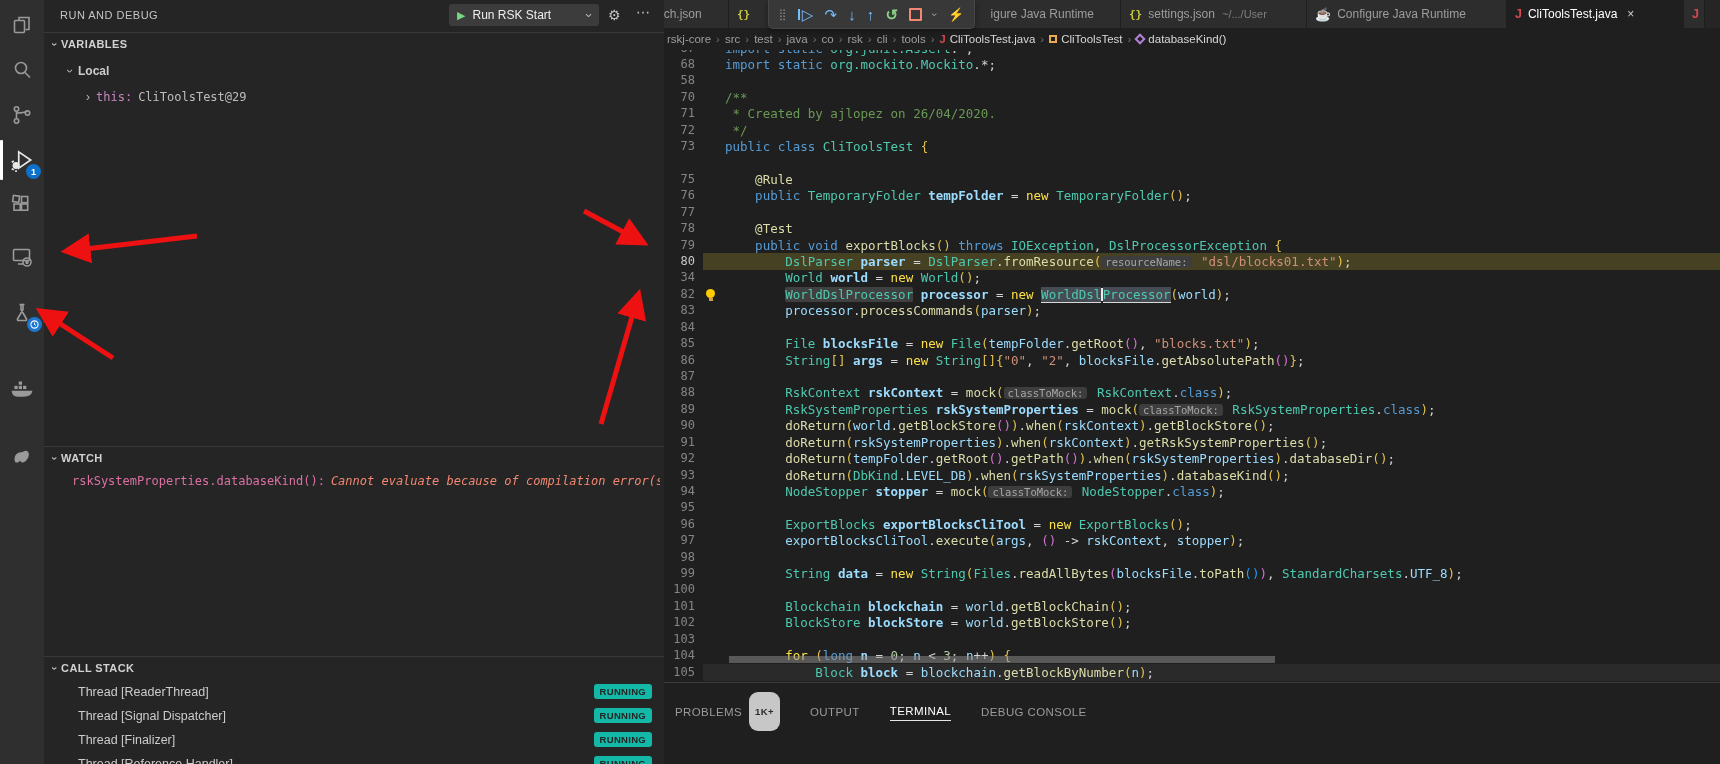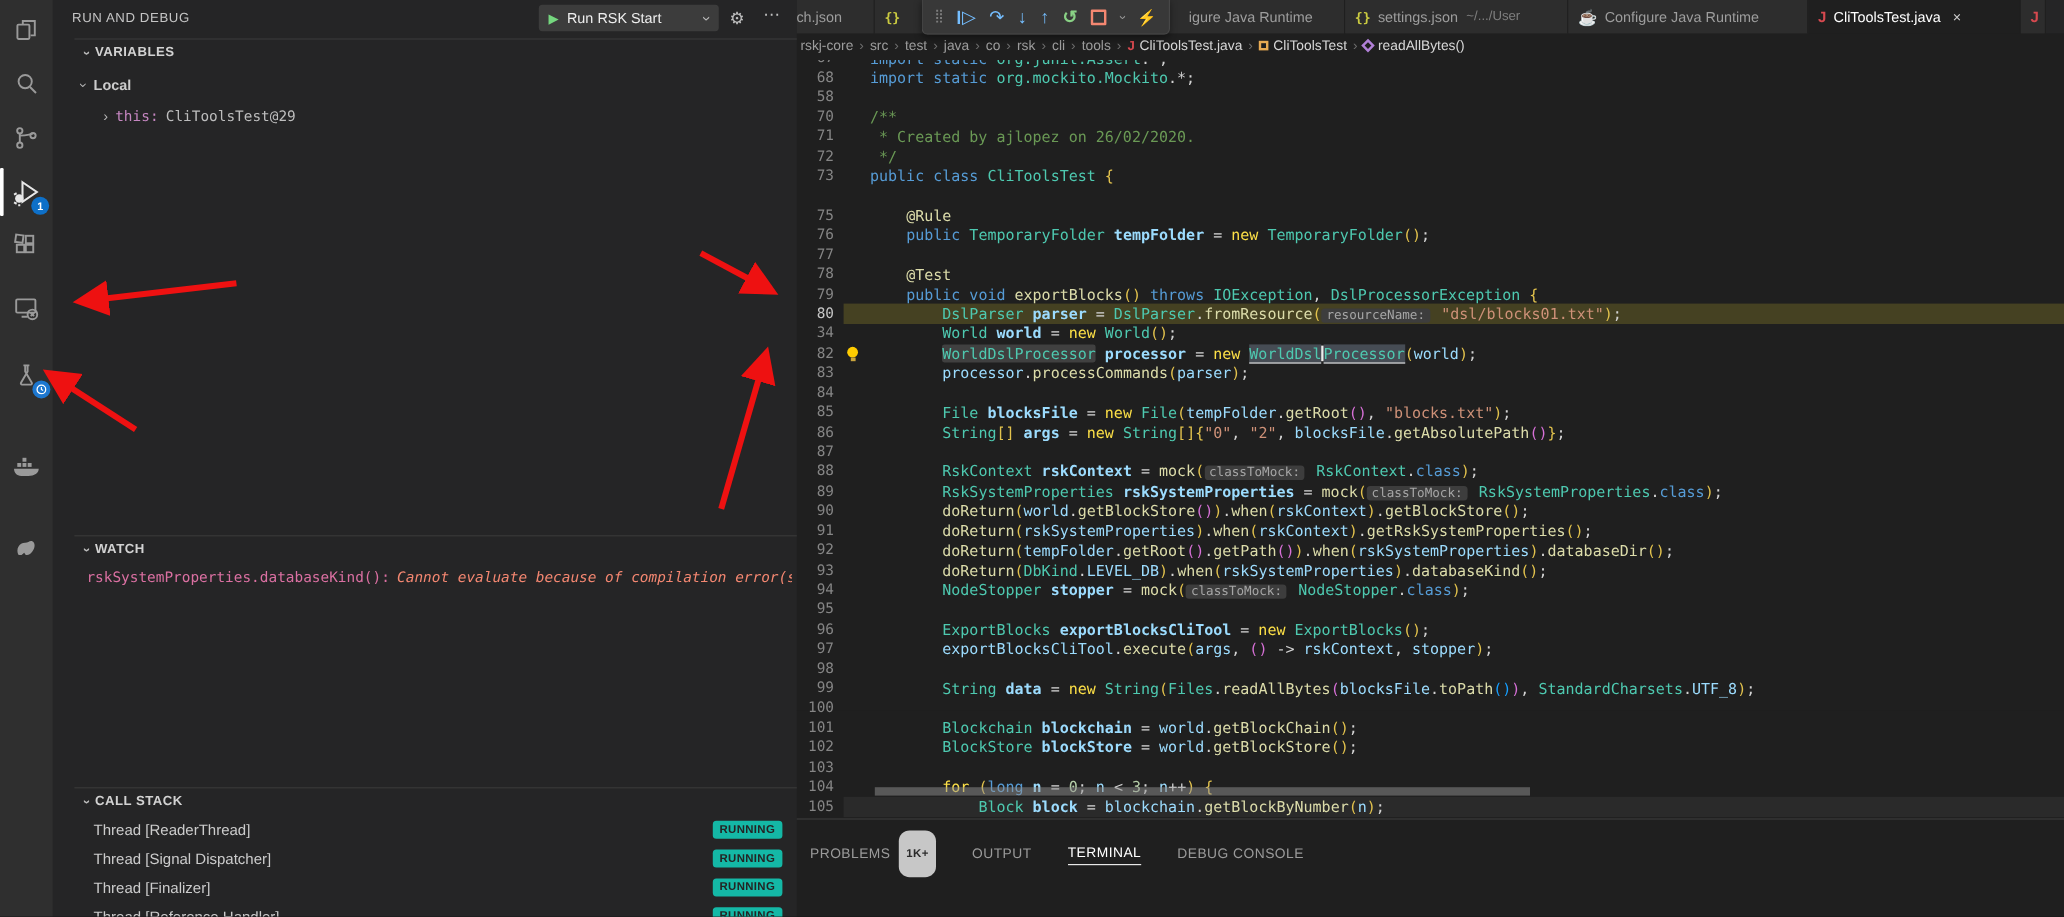--- a/index.html
+++ b/index.html
@@ -21,21 +21,21 @@
   .sidebar{position:absolute;left:44px;top:0;width:620px;height:764px;background:#252526;z-index:4;}
   .sb-title{position:absolute;left:0;top:0;right:0;height:30px;}
   .sb-title-label{position:absolute;left:16px;top:9px;font-size:11px;letter-spacing:.5px;color:#c5c5c5;}
   .run-pill{position:absolute;left:405px;top:4px;width:150px;height:22px;background:#3c3c3c;border-radius:3px;
             display:flex;align-items:center;padding:0 8px;box-sizing:border-box;cursor:pointer;}
   .run-play{color:#75d77f;font-size:11px;margin-right:7px;}
   .run-label{font-size:12px;color:#eee;flex:1;white-space:nowrap;}
   .chev{display:inline-block;color:#bbb;font-size:13px;transform:rotate(90deg);line-height:1;}
   .sb-gear{position:absolute;left:564px;top:7px;font-size:14px;color:#c0c0c0;cursor:pointer;}
   .sb-dots{position:absolute;left:592px;top:4px;font-size:14px;color:#c0c0c0;cursor:pointer;letter-spacing:1px;}
-  .sec-head{position:absolute;left:18px;right:0;height:22px;font-size:11px;font-weight:bold;letter-spacing:.4px;color:#d2d2d2;
+  .sec-head{position:absolute;left:0;right:0;height:22px;font-size:11px;font-weight:bold;letter-spacing:.4px;color:#d2d2d2;
             display:flex;align-items:center;cursor:pointer;}
   .sec-head .chev{margin:0 5px 0 8px;font-size:11px;color:#bbb;}
   .sec-line{border-top:1px solid #393939;}
   .row{position:absolute;left:0;right:0;height:22px;display:flex;align-items:center;font-size:12.5px;cursor:pointer;white-space:nowrap;}
   .tw-chev{color:#b5b5b5;font-size:12px;margin-right:6px;}
   .v-this{color:#c586c0;}
   .v-val{color:#bdbdbd;margin-left:6px;}
   .watch-row{overflow:hidden;}
   .watch-name{color:#db70a2;font-family:"DejaVu Sans Mono",monospace;font-size:12px;}
   .watch-err{color:#f48771;font-style:italic;font-family:"DejaVu Sans Mono",monospace;font-size:12px;margin-left:6px;}
@@ -302,42 +302,42 @@
         <span class="bc-item"><span>rsk</span></span>
         <span class="bc-sep">›</span>
         <span class="bc-item"><span>cli</span></span>
         <span class="bc-sep">›</span>
         <span class="bc-item"><span>tools</span></span>
         <span class="bc-sep">›</span>
         <span class="bc-item bright"><span class="bc-ic bc-java">J</span><span>CliToolsTest.java</span></span>
         <span class="bc-sep">›</span>
         <span class="bc-item bright"><span class="bc-ic bc-class"></span><span>CliToolsTest</span></span>
         <span class="bc-sep">›</span>
-        <span class="bc-item bright"><span class="bc-ic bc-method"></span><span>readAllBytes()</span></span>
+        <span class="bc-item bright"><span class="bc-ic bc-method"></span><span>databaseKind()</span></span>
       </div>
     <div class="codewrap" id="codewrap">
         <div class="ln" style="top: -10.42px;">
           <span class="num">67</span>
           <span class="src"><span class="tk-kw">import static </span><span class="tk-typ">org.junit.Assert</span><span class="tk-pl">.*;</span></span>
         </div>
         <div class="ln" style="top: 6px;">
           <span class="num">68</span>
           <span class="src"><span class="tk-kw">import static </span><span class="tk-typ">org.mockito.Mockito</span><span class="tk-pl">.*;</span></span>
         </div>
         <div class="ln" style="top: 22.42px;">
           <span class="num">58</span>
           <span class="src"></span>
         </div>
         <div class="ln" style="top: 38.84px;">
           <span class="num">70</span>
           <span class="src"><span class="tk-cm">/**</span></span>
         </div>
         <div class="ln" style="top: 55.26px;">
           <span class="num">71</span>
-          <span class="src"><span class="tk-cm"> * Created by ajlopez on 26/02/2020.</span></span>
+          <span class="src"><span class="tk-cm"> * Created by ajlopez on 26/04/2020.</span></span>
         </div>
         <div class="ln" style="top: 71.68px;">
           <span class="num">72</span>
           <span class="src"><span class="tk-cm"> */</span></span>
         </div>
         <div class="ln" style="top: 88.1px;">
           <span class="gl-fold">)</span>
           <span class="num">73</span>
           <span class="src"><span class="tk-kw">public class </span><span class="tk-typ">CliToolsTest</span><span class="tk-pl"> </span><span class="tk-b1">{</span></span>
         </div>

